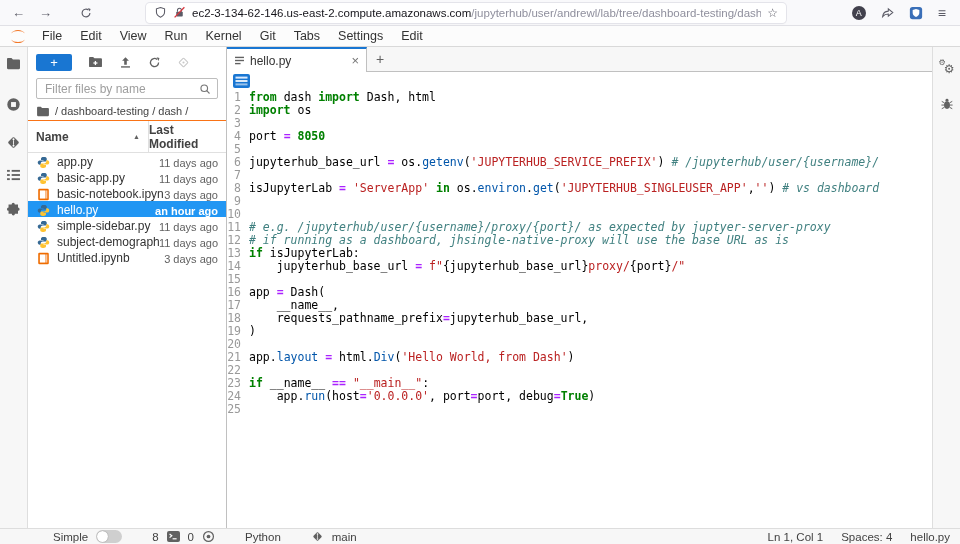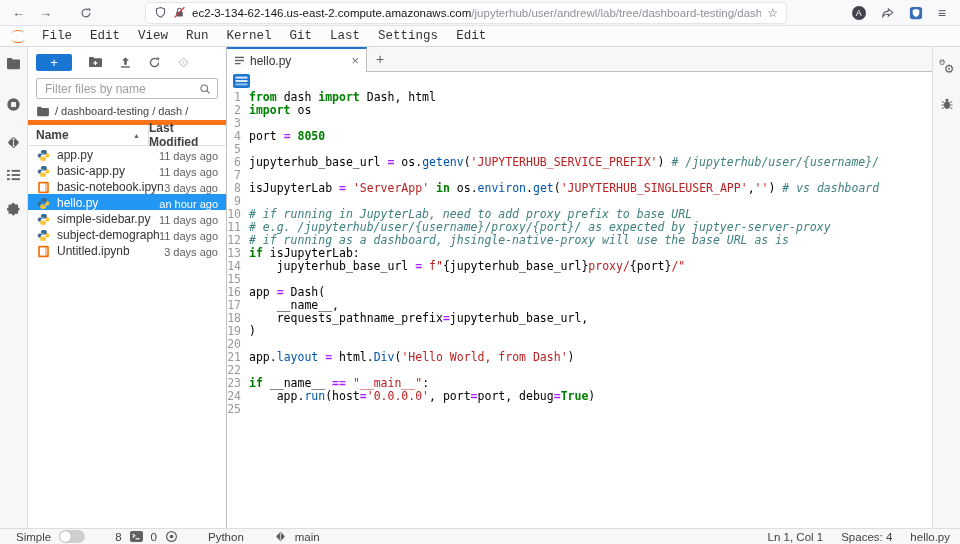--- a/index.html
+++ b/index.html
@@ -48,33 +48,33 @@
   .newbtn { width:36px; height:17px; background:#1976d2; border-radius:2px; color:#fff;
             font-size:13px; display:flex; align-items:center; justify-content:center; }
   .ticon { display:flex; }
   .filter { margin:4px 8px 3px 8px; height:21px; border:1px solid #bdbdbd; border-radius:2px;
             display:flex; align-items:center; padding:0 6px; }
   .filter input { border:0; outline:0; flex:1; font-size:12px; color:#3b82f6;
                   font-family:"Liberation Sans",sans-serif; background:transparent; min-width:0; }
   .filter input::placeholder { color:#9e9e9e; }
   .bcrumb { height:18px; display:flex; align-items:center; padding:0 8px; gap:5px;
             font-size:11px; color:#424242; }
-  .fheader { height:26px; display:flex; align-items:stretch; border-top:5px solid #f97316;
+  .fheader { height:33px; display:flex; align-items:stretch; border-top:1px solid #f97316;
              border-bottom:1px solid #e0e0e0; font-size:12px; font-weight:bold; color:#424242; }
   .fh-name { flex:1; display:flex; align-items:center; padding-left:8px; }
   .sortcaret { margin-left:auto; margin-right:8px; font-size:7px; color:#616161; }
   .fh-mod { width:78px; border-left:1px solid #e0e0e0; display:flex; align-items:center;
             justify-content:flex-end; padding-right:8px; }
   .flist { flex:1; overflow:hidden; }
   .frow { height:16px; display:flex; align-items:flex-end; padding-left:9px; font-size:12px; color:#333; }
   .frow .ficon { width:14px; display:flex; margin-right:6px; flex:0 0 14px; }
   .frow .fname { flex:1; white-space:nowrap; overflow:hidden; }
   .frow .fmod { padding-right:8px; font-size:11px; color:#616161; white-space:nowrap; }
   .frow.sel { background:#2196f3; color:#fff; }
-  .frow.sel .fmod { color:#fff; }
+  .frow.sel .fmod { color:#fff;font-weight:bold; }
 
   
   .editor { flex:1; min-width:0; display:flex; flex-direction:column; background:#fff; }
   .tabbar { height:25px; background:#f7f7f7; border-bottom:1px solid #c0c0c0;
             display:flex; align-items:flex-end; flex:0 0 25px; }
   .tab { height:25px; margin-bottom:-1px; width:140px; background:#fff;
          border-top:2px solid #1976d2; border-right:1px solid #c0c0c0;
          display:flex; align-items:center; padding:0 7px; font-size:12px; color:#333; }
   .tab .tlabel { margin-left:5px; }
   .tab .tclose { margin-left:auto; color:#757575; font-size:13px; line-height:1; }
@@ -93,21 +93,21 @@
   .tk-p { color:#0055aa; }
   .tk-c { color:#408080; font-style:italic; }
   .tk-t { color:#000; }
 
   .rbar { width:28px; background:#f7f7f7; border-left:1px solid #dedede;
           display:flex; flex-direction:column; align-items:center; }
 
   
   .statusbar { height:16px; background:#f7f7f7; border-top:1px solid #ddd;
                display:flex; align-items:center; font-size:11.5px; color:#424242; flex:0 0 16px; }
-  .sb-left { display:flex; align-items:center; gap:8px; padding-left:16px; }
+  .sb-left { display:flex; align-items:center; gap:8px; padding-left:28px;margin-left:25px; }
   .toggle { width:26px; height:13px; border-radius:7px; background:#cfcfcf; position:relative; }
   .toggle .knob { position:absolute; left:1px; top:1px; width:11px; height:11px;
                   border-radius:50%; background:#fff; box-shadow:0 0 1px rgba(0,0,0,.5); }
   .sb-gap { width:14px; }
   .sicon { display:flex; }
   .sb-right { margin-left:auto; display:flex; align-items:center; gap:18px; padding-right:10px; }
 </style>
 </head>
 <body>
 
@@ -157,28 +157,28 @@
     </div>
   </div>
 
   <div class="menubar">
     <span class="jlogo">
       <svg width="18" height="15" viewBox="0 0 18 15">
         <path d="M2 4.6C3.4 2.2 6 .9 9 .9s5.6 1.3 7 3.7C14.6 2.9 12 2.1 9 2.1S3.4 2.9 2 4.6z" fill="#F37726"></path>
         <path d="M2 10.4c1.4 2.4 4 3.7 7 3.7s5.6-1.3 7-3.7c-1.4 1.7-4 2.5-7 2.5s-5.6-.8-7-2.5z" fill="#F37726"></path>
       </svg>
     </span>
-    <span style="display:flex;font-family:Liberation Mono, monospace;">
+    <span style="display:flex;">
         <span class="menuitem">File</span>
         <span class="menuitem">Edit</span>
         <span class="menuitem">View</span>
         <span class="menuitem">Run</span>
         <span class="menuitem">Kernel</span>
         <span class="menuitem">Git</span>
-        <span class="menuitem">Last</span>
+        <span class="menuitem">Tabs</span>
         <span class="menuitem">Settings</span>
         <span class="menuitem">Edit</span>
       </span>
   </div>
 
   <div class="main">
 
     <div class="abar">
       <span class="aicon" style="margin-top:10px;">
         <svg width="15" height="13" viewBox="0 0 16 14">
@@ -374,21 +374,21 @@
         <div>
             <div class="cl"><span class="ln">1</span><span class="lc"><span class="tk-k">from</span><span class="tk-t"> dash </span><span class="tk-k">import</span><span class="tk-t"> Dash, html</span></span></div>
             <div class="cl"><span class="ln">2</span><span class="lc"><span class="tk-k">import</span><span class="tk-t"> os</span></span></div>
             <div class="cl"><span class="ln">3</span><span class="lc"></span></div>
             <div class="cl"><span class="ln">4</span><span class="lc"><span class="tk-t">port </span><span class="tk-o">=</span><span class="tk-t"> </span><span class="tk-n">8050</span></span></div>
             <div class="cl"><span class="ln">5</span><span class="lc"></span></div>
             <div class="cl"><span class="ln">6</span><span class="lc"><span class="tk-t">jupyterhub_base_url </span><span class="tk-o">=</span><span class="tk-t"> os.</span><span class="tk-p">getenv</span><span class="tk-t">(</span><span class="tk-s">'JUPYTERHUB_SERVICE_PREFIX'</span><span class="tk-t">) </span><span class="tk-c"># /jupyterhub/user/{username}/</span></span></div>
             <div class="cl"><span class="ln">7</span><span class="lc"></span></div>
             <div class="cl"><span class="ln">8</span><span class="lc"><span class="tk-t">isJupyterLab </span><span class="tk-o">=</span><span class="tk-t"> </span><span class="tk-s">'ServerApp'</span><span class="tk-t"> </span><span class="tk-k">in</span><span class="tk-t"> os.</span><span class="tk-p">environ</span><span class="tk-t">.</span><span class="tk-p">get</span><span class="tk-t">(</span><span class="tk-s">'JUPYTERHUB_SINGLEUSER_APP'</span><span class="tk-t">,</span><span class="tk-s">''</span><span class="tk-t">) </span><span class="tk-c"># vs dashboard</span></span></div>
             <div class="cl"><span class="ln">9</span><span class="lc"></span></div>
-            <div class="cl"><span class="ln">10</span><span class="lc"><span class="tk-c"># if running in JupyterLab, need to add proxy prefix to base URL</span></span></div>
+            <div class="cl"><span class="ln">10</span></div>
             <div class="cl"><span class="ln">11</span><span class="lc"><span class="tk-c"># e.g. /jupyterhub/user/{username}/proxy/{port}/ as expected by juptyer-server-proxy</span></span></div>
             <div class="cl"><span class="ln">12</span><span class="lc"><span class="tk-c"># if running as a dashboard, jhsingle-native-proxy will use the base URL as is</span></span></div>
             <div class="cl"><span class="ln">13</span><span class="lc"><span class="tk-k">if</span><span class="tk-t"> isJupyterLab:</span></span></div>
             <div class="cl"><span class="ln">14</span><span class="lc"><span class="tk-t">    jupyterhub_base_url </span><span class="tk-o">=</span><span class="tk-t"> </span><span class="tk-s">f"</span><span class="tk-t">{jupyterhub_base_url}</span><span class="tk-s">proxy/</span><span class="tk-t">{port}</span><span class="tk-s">/"</span></span></div>
             <div class="cl"><span class="ln">15</span><span class="lc"></span></div>
             <div class="cl"><span class="ln">16</span><span class="lc"><span class="tk-t">app </span><span class="tk-o">=</span><span class="tk-t"> Dash(</span></span></div>
             <div class="cl"><span class="ln">17</span><span class="lc"><span class="tk-t">    __name__,</span></span></div>
             <div class="cl"><span class="ln">18</span><span class="lc"><span class="tk-t">    requests_pathname_prefix</span><span class="tk-o">=</span><span class="tk-t">jupyterhub_base_url,</span></span></div>
             <div class="cl"><span class="ln">19</span><span class="lc"><span class="tk-t">)</span></span></div>
             <div class="cl"><span class="ln">20</span><span class="lc"></span></div>

